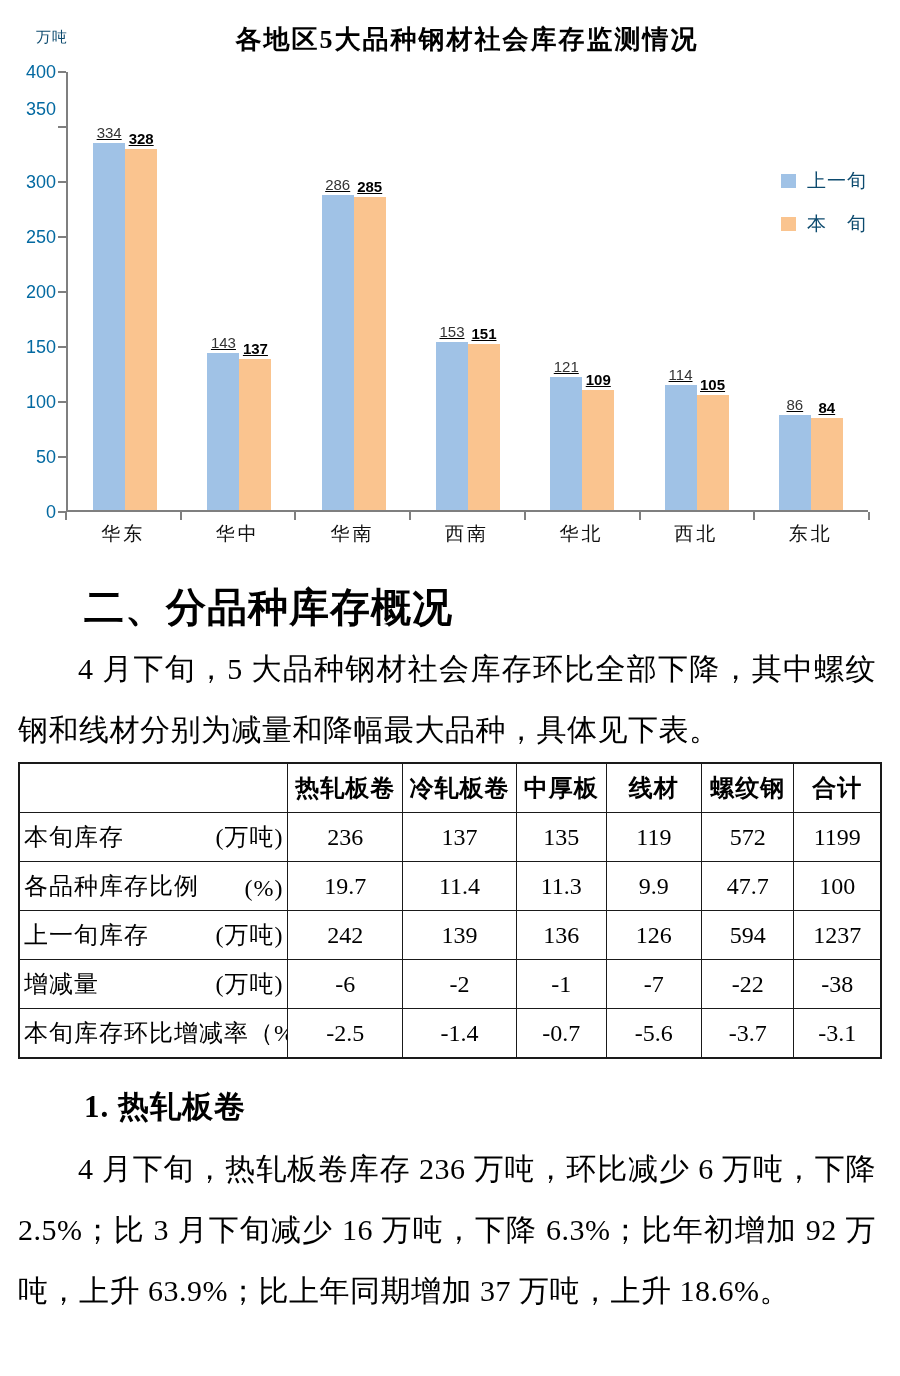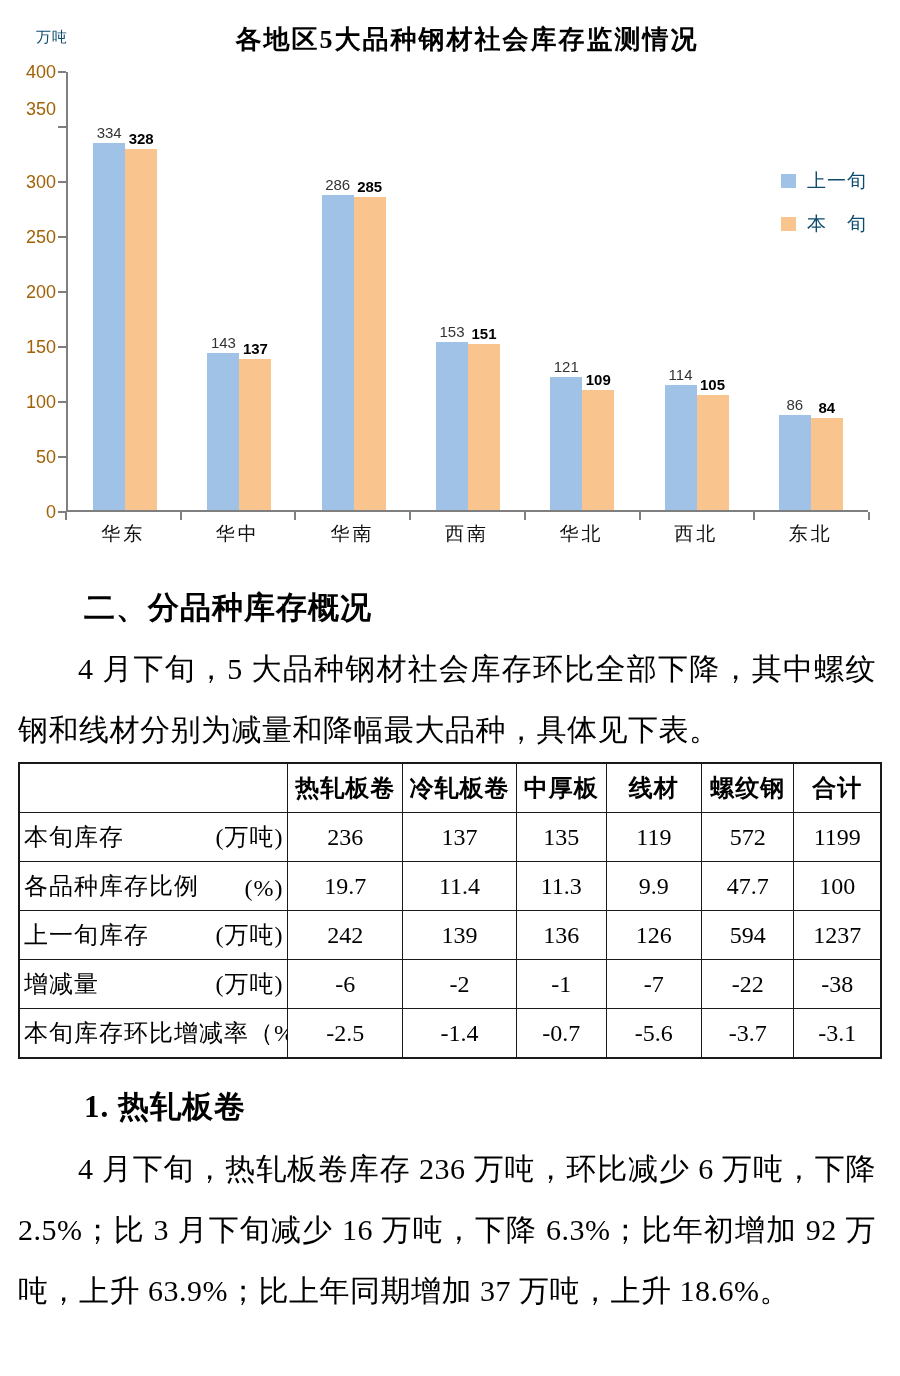--- a/index.html
+++ b/index.html
@@ -11,47 +11,47 @@
   .chart-wrap{position:relative;height:565px;font-family:"Liberation Sans","DejaVu Sans",sans-serif;}
   .chart-title{
     position:absolute;left:66px;top:22px;width:802px;text-align:center;
     font-family:"Liberation Serif","DejaVu Serif",serif;
     font-weight:bold;font-size:26px;letter-spacing:2px;color:#000;
   }
   .unit-label{
     position:absolute;left:36px;top:28px;font-size:15px;color:#0c4a6e;
     font-family:"Liberation Serif","DejaVu Serif",serif;letter-spacing:1px;
   }
-  .ytick-label{position:absolute;left:0;width:56px;text-align:right;font-size:18px;color:#a16207;line-height:20px;}
+  .ytick-label{position:absolute;left:0;width:56px;text-align:right;font-size:18px;color:#0369a1;line-height:20px;}
   .ytick-mark{position:absolute;left:58px;width:8px;height:2px;background:#7f7f7f;}
   .plot{
     position:absolute;left:66px;top:72px;width:802px;height:440px;
     border-left:2px solid #7f7f7f;border-bottom:2px solid #7f7f7f;box-sizing:border-box;
   }
   .groups{display:flex;height:100%;align-items:flex-end;}
-  .bar-group{flex:1;display:flex;justify-content:center;align-items:flex-end;height:100%;}
+  .bar-group{flex:1;display:flex;justify-content:center;align-items:flex-end;height:100%;text-decoration:underline;}
   .bar-col{width:32px;display:flex;flex-direction:column;align-items:center;justify-content:flex-end;}
   .bar-col + .bar-col{margin-left:0px;}
   .bar-label{font-size:15px;color:#333;margin-bottom:3px;line-height:15px;white-space:nowrap;}
   .bar-label.bold{font-weight:bold;color:#000;}
   .bar{width:100%;}
   .xticks{position:absolute;left:65px;top:512px;width:803px;height:8px;}
   .xtick-mark{position:absolute;top:0;width:2px;height:8px;background:#7f7f7f;}
   .xlabels{
     position:absolute;left:66px;top:521px;width:802px;display:flex;
     font-family:"Liberation Serif","DejaVu Serif",serif;font-size:19px;letter-spacing:3px;color:#111;
   }
   .xlabel{flex:1;text-align:center;}
   .legend{position:absolute;left:781px;top:168px;}
   .legend-row{display:flex;align-items:center;margin-bottom:17px;
     font-family:"Liberation Serif","DejaVu Serif",serif;font-size:19px;color:#0c4a6e;letter-spacing:1px;white-space:nowrap;}
   .legend-swatch{width:15px;height:14px;margin-right:11px;flex:0 0 auto;}
   
   .doc{padding:0 18px;}
-  .h2{font-weight:bold;font-size:31px;line-height:38px;margin:24px 0 0 66px;letter-spacing:1px;}
+  .h2{font-weight:bold;font-size:40px;line-height:38px;margin:24px 0 0 66px;letter-spacing:1px;}
   .para{font-size:30px;line-height:61px;text-align:justify;margin:11px 6px 0 0;text-indent:60px;letter-spacing:0.5px;}
   table.inv{width:100%;border-collapse:collapse;margin-top:2px;table-layout:fixed;border:2.5px solid #1a1a1a;}
   table.inv th,table.inv td{
     border:1.5px solid #1a1a1a;height:48px;text-align:center;
     font-size:24px;padding:0 4px;overflow:hidden;white-space:nowrap;
   }
   table.inv th{font-weight:bold;letter-spacing:1px;}
   td.rowhead{text-align:left;padding:0 13px 0 13px;}
   .rowhead-inner{display:flex;justify-content:space-between;align-items:flex-end;letter-spacing:1px;}
   .h3{font-weight:bold;font-size:31px;line-height:40px;margin:28px 0 0 66px;letter-spacing:1px;}

